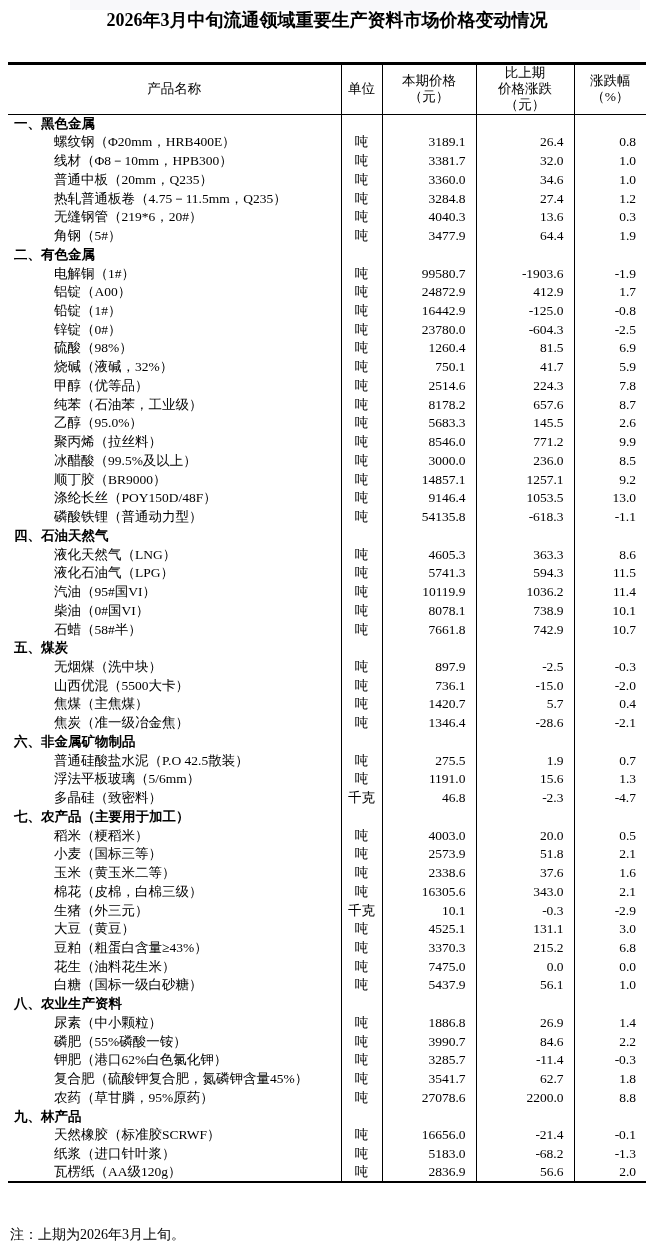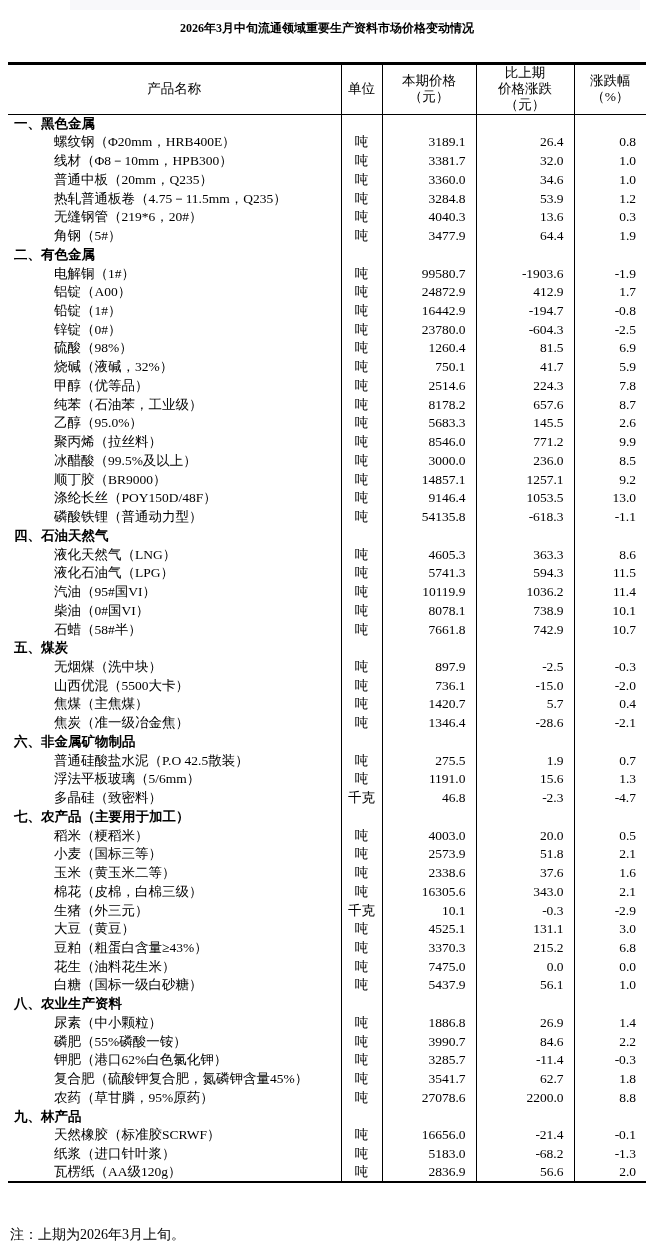--- a/index.html
+++ b/index.html
@@ -10,24 +10,24 @@
     font-family: "Liberation Serif", "DejaVu Serif", serif;
     color: #000000;
     overflow: hidden;
   }
   .top-bar {
     position: absolute; left: 70px; top: 0;
     width: 570px; height: 10px;
     background: #f8f8fa;
   }
   .page-title {
-    position: absolute; top: 20px; left: 0;
+    position: absolute; top: 8px; left: 0;
     width: 654px;
     text-align: center;
-    font-size: 12px;
+    font-size: 18px;
     font-weight: bold;
     letter-spacing: 0;
   }
   table.price-table {
     position: absolute; top: 62px; left: 8px;
     width: 638px;
     border-collapse: collapse;
     table-layout: fixed;
     border-top: 3px solid #000;
     border-bottom: 2px solid #000;
@@ -125,21 +125,21 @@
         <td class="cell-name">普通中板（20mm，Q235）</td>
         <td class="cell-unit vline">吨</td>
         <td class="cell-num vline">3360.0</td>
         <td class="cell-num vline">34.6</td>
         <td class="cell-num vline">1.0</td>
       </tr>
       <tr class="product-row">
         <td class="cell-name">热轧普通板卷（4.75－11.5mm，Q235）</td>
         <td class="cell-unit vline">吨</td>
         <td class="cell-num vline">3284.8</td>
-        <td class="cell-num vline">53.9</td>
+        <td class="cell-num vline">27.4</td>
         <td class="cell-num vline">1.2</td>
       </tr>
       <tr class="product-row">
         <td class="cell-name">无缝钢管（219*6，20#）</td>
         <td class="cell-unit vline">吨</td>
         <td class="cell-num vline">4040.3</td>
         <td class="cell-num vline">13.6</td>
         <td class="cell-num vline">0.3</td>
       </tr>
       <tr class="product-row">
@@ -167,21 +167,21 @@
         <td class="cell-name">铝锭（A00）</td>
         <td class="cell-unit vline">吨</td>
         <td class="cell-num vline">24872.9</td>
         <td class="cell-num vline">412.9</td>
         <td class="cell-num vline">1.7</td>
       </tr>
       <tr class="product-row">
         <td class="cell-name">铅锭（1#）</td>
         <td class="cell-unit vline">吨</td>
         <td class="cell-num vline">16442.9</td>
-        <td class="cell-num vline">-194.7</td>
+        <td class="cell-num vline">-125.0</td>
         <td class="cell-num vline">-0.8</td>
       </tr>
       <tr class="product-row">
         <td class="cell-name">锌锭（0#）</td>
         <td class="cell-unit vline">吨</td>
         <td class="cell-num vline">23780.0</td>
         <td class="cell-num vline">-604.3</td>
         <td class="cell-num vline">-2.5</td>
       </tr>
       <tr class="product-row">

